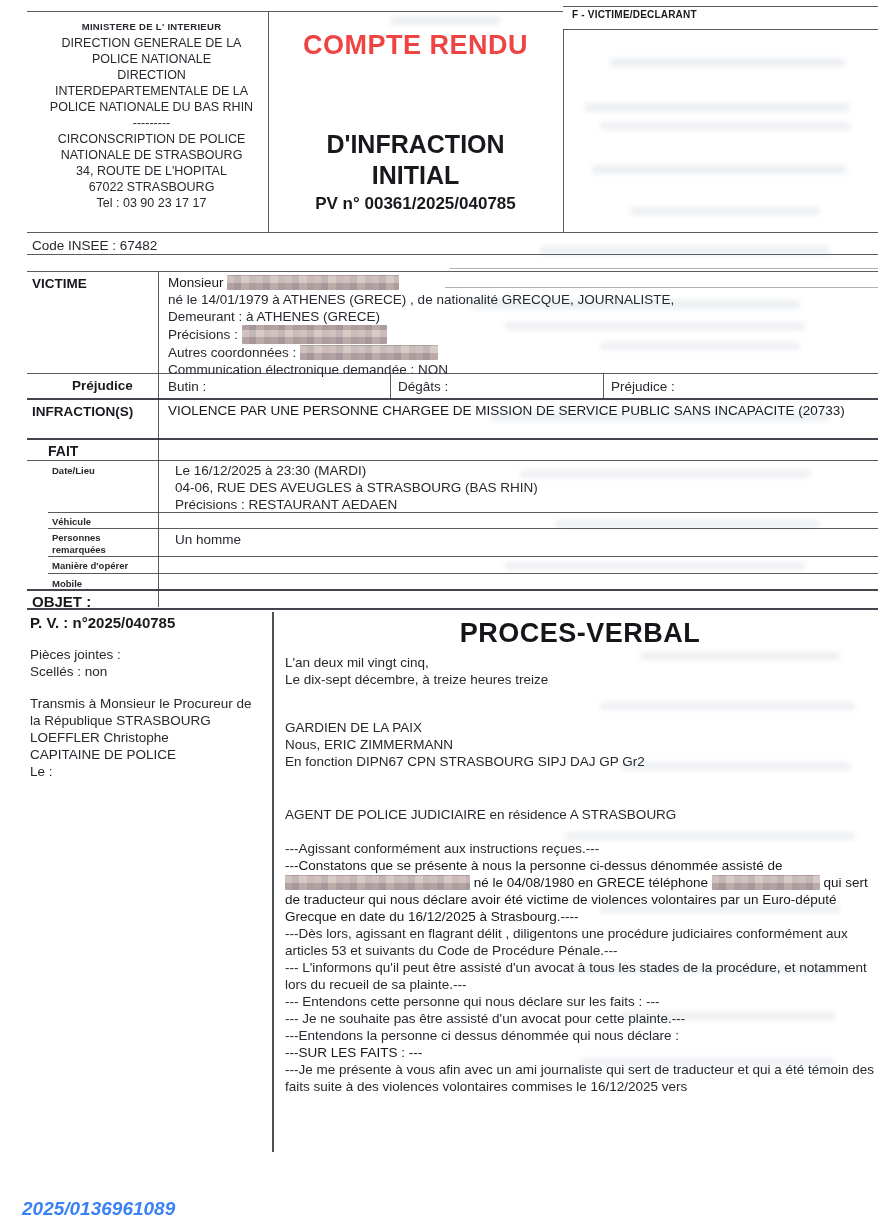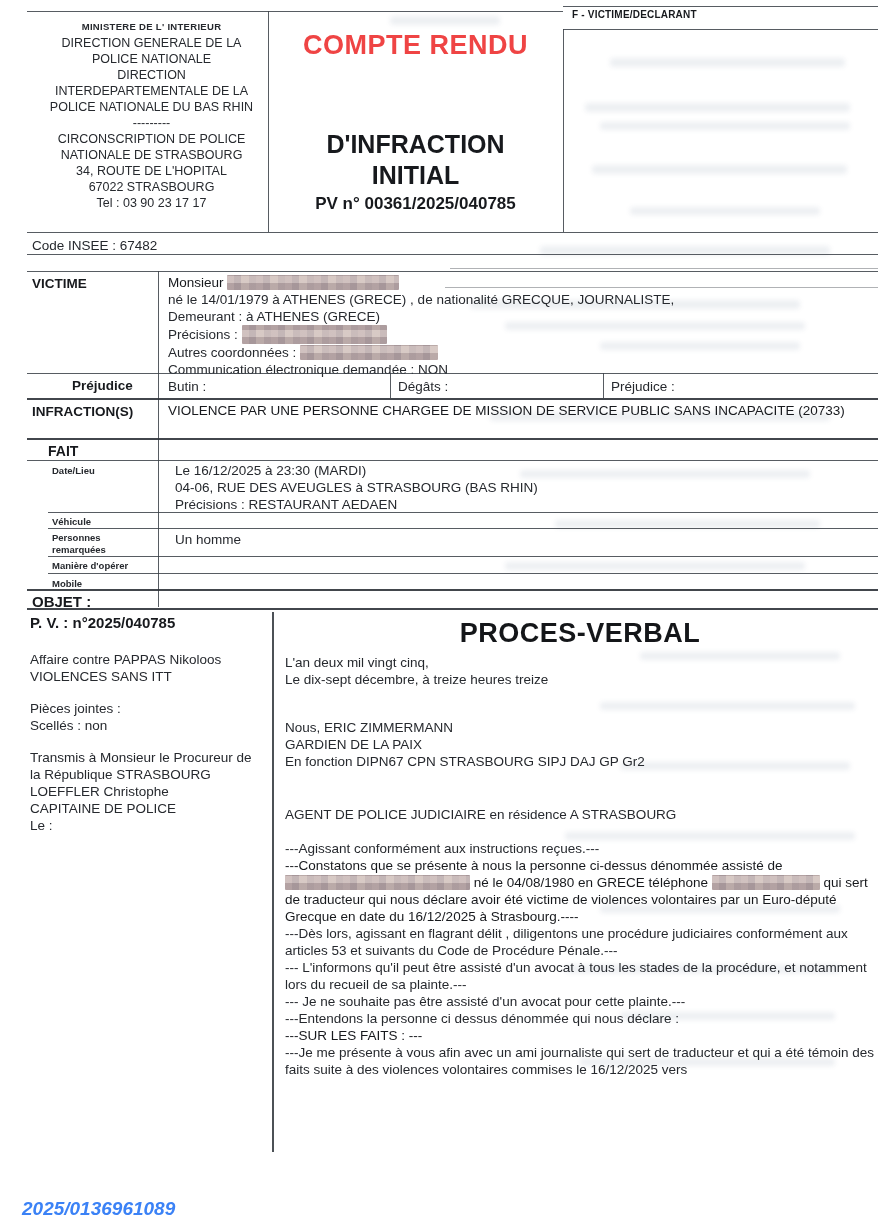--- a/index.html
+++ b/index.html
@@ -162,56 +162,53 @@
   <div class="abs cell-label-sm" style="left:52px;top:578px;">Mobile</div>
   <div class="hline thick" style="left:27px;top:589px;width:851px;"></div>
 
   <div class="abs objet" style="left:32px;top:593px;">OBJET :</div>
   <div class="hline thick" style="left:27px;top:608px;width:851px;"></div>
 
   <div class="vline thickv" style="left:272px;top:612px;height:540px;"></div>
 
   <div class="abs" style="left:30px;top:614px;width:232px;">
     <div class="pv-num">P. V. : n°2025/040785</div>
-    <div class="body-txt" style="margin-top:20px;">
-      <p>Affaire contre PAPPAS Nikoloos</p>
-      <p>VIOLENCES SANS ITT</p>
-    </div>
     <div class="body-txt" style="margin-top:15px;">
       <p>Pièces jointes :</p>
       <p>Scellés : non</p>
     </div>
     <div class="body-txt" style="margin-top:15px;">
       <p>Transmis à Monsieur le Procureur de</p>
       <p>la République STRASBOURG</p>
       <p>LOEFFLER Christophe</p>
       <p>CAPITAINE DE POLICE</p>
       <p>Le :</p>
     </div>
   </div>
 
   <div class="abs" style="left:285px;top:618px;width:590px;">
     <div class="pv-title">PROCES-VERBAL</div>
     <div class="body-txt" style="margin-top:5px;">
       <p>L'an deux mil vingt cinq,</p>
       <p>Le dix-sept décembre, à treize heures treize</p>
     </div>
     <div class="body-txt" style="margin-top:31px;">
+      <p>GARDIEN DE LA PAIX</p>
       <p>Nous, ERIC ZIMMERMANN</p>
-      <p>GARDIEN DE LA PAIX</p>
       <p>En fonction DIPN67 CPN STRASBOURG SIPJ DAJ GP Gr2</p>
     </div>
     <div class="body-txt" style="margin-top:36px;">
       <p>AGENT DE POLICE JUDICIAIRE en résidence A STRASBOURG</p>
     </div>
     <div class="body-txt" style="margin-top:17px;">
       <p>---Agissant conformément aux instructions reçues.---</p>
       <p class="bold"><span>---Constatons que se présente à nous la personne ci-dessus dénommée assisté de </span><span class="redact" style="width:185px;"></span><span> né le 04/08/1980 en GRECE téléphone </span><span class="redact" style="width:108px;"></span><span> qui sert de traducteur qui nous déclare avoir été victime de violences volontaires par un Euro-député Grecque en date du 16/12/2025 à Strasbourg.----</span></p>
       <p>---Dès lors, agissant en flagrant délit , diligentons une procédure judiciaires conformément aux articles 53 et suivants du Code de Procédure Pénale.---</p>
       <p>--- L'informons qu'il peut être assisté d'un avocat à tous les stades de la procédure, et notamment lors du recueil de sa plainte.---</p>
+      <p>--- Entendons cette personne qui nous déclare sur les faits : ---</p>
       <p>--- Je ne souhaite pas être assisté d'un avocat pour cette plainte.---</p>
       <p>---Entendons la personne ci dessus dénommée qui nous déclare :</p>
       <p class="bold">---SUR LES FAITS : ---</p>
       <p>---Je me présente à vous afin avec un ami journaliste qui sert de traducteur et qui a été témoin des faits suite à des violences volontaires commises le 16/12/2025 vers</p>
     </div>
   </div>
 
   <div class="abs footer-ref" style="left:22px;top:1198px;">2025/0136961089</div>
 
 </div>

